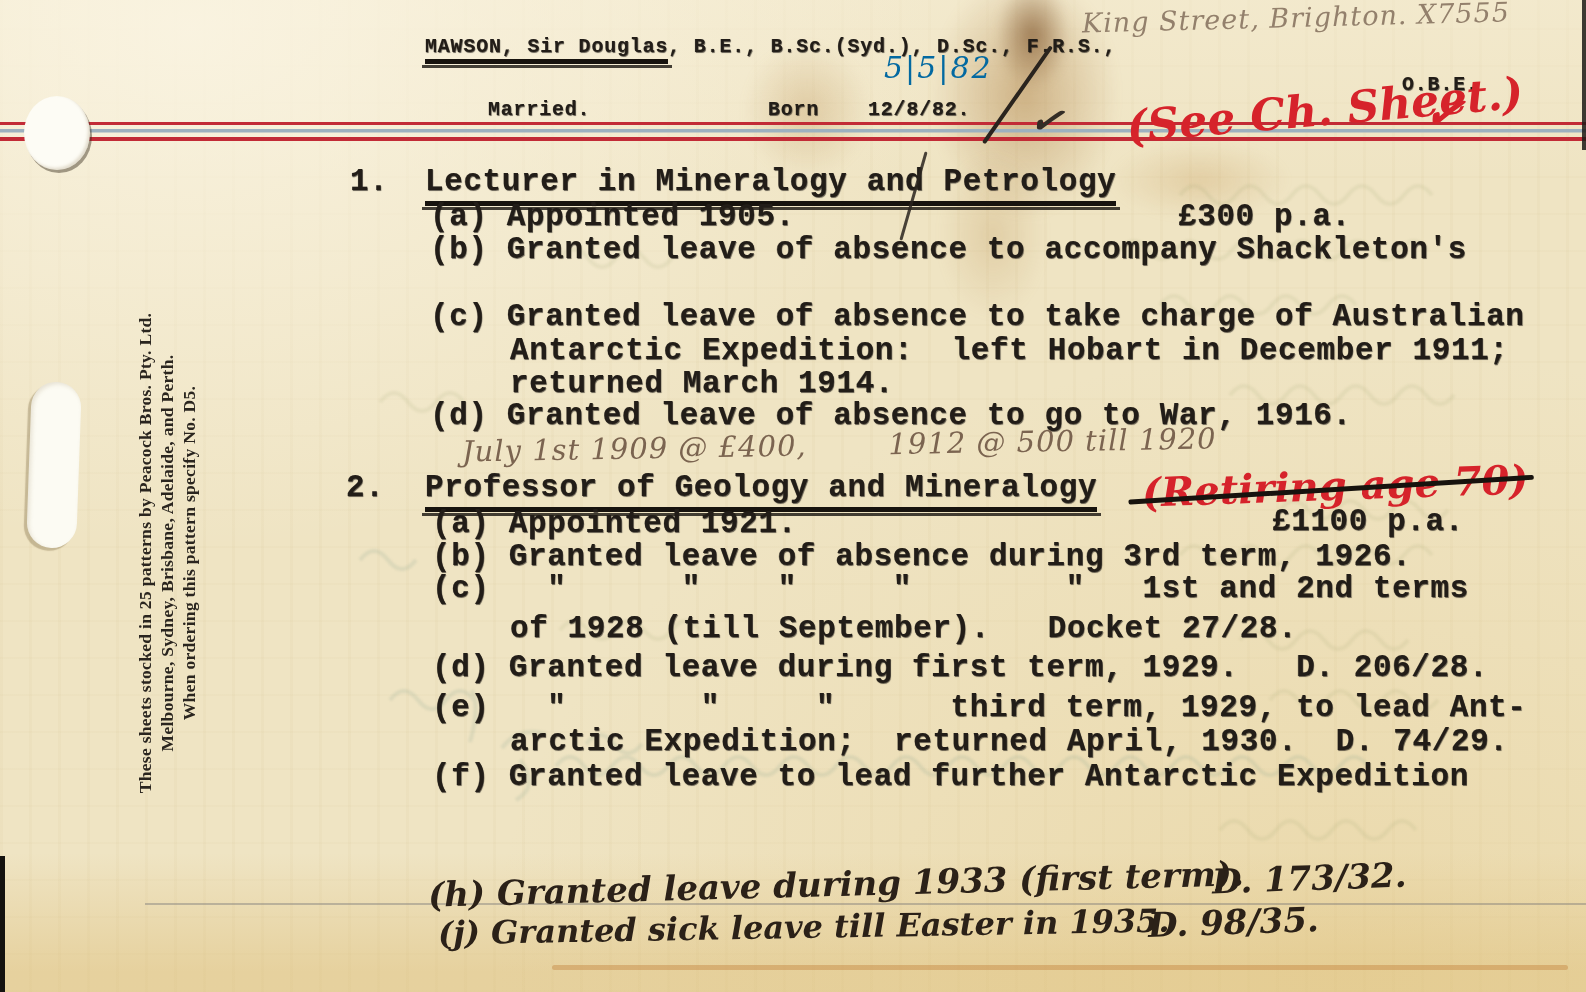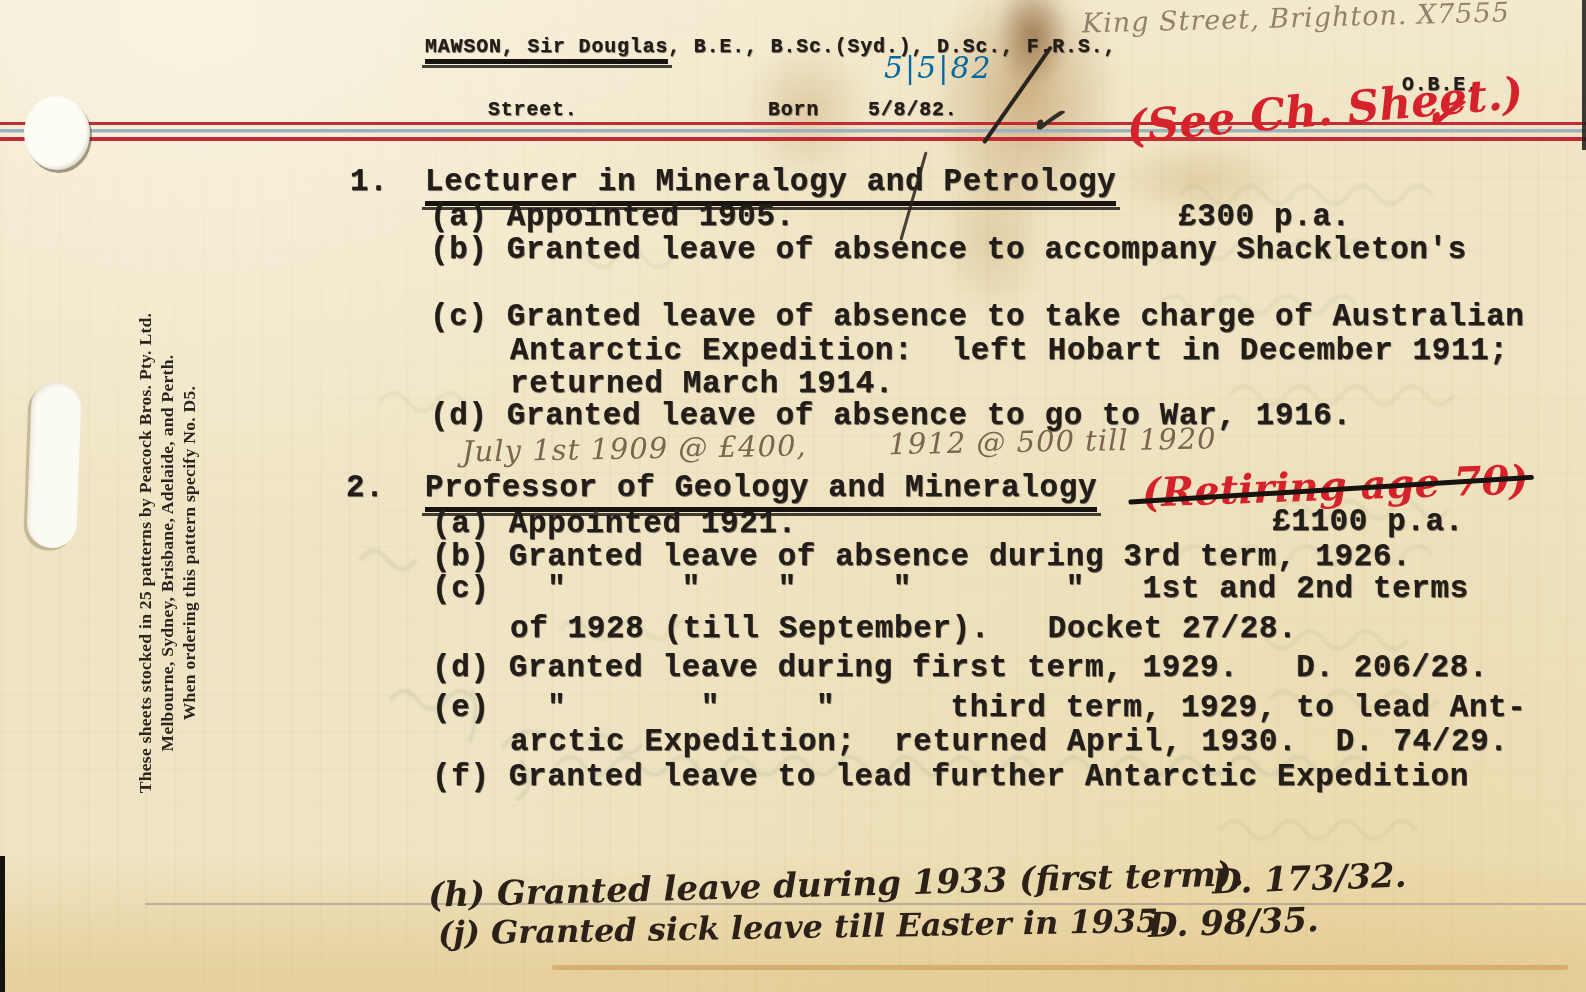--- a/index.html
+++ b/index.html
@@ -105,23 +105,23 @@
 
   <div class="rule rule-red1"></div>
   <div class="rule rule-blue"></div>
   <div class="rule rule-red2"></div>
   <div class="rule rule-faint"></div>
 
   <div class="hand hand-addr">King Street, Brighton. X7555</div>
 
   <div class="t t-big" style="left:425px;top:36px;"><span class="ul">MAWSON, Sir Douglas</span><span>, B.E., B.Sc.(Syd.), D.Sc., F.R.S.,</span></div>
   <div class="t t-big" style="left:1402px;top:74px;">O.B.E.</div>
-  <div class="t t-big" style="left:488px;top:99px;">Street.</div>
+  <div class="t t-big" style="left:488px;top:99px;">Married.</div>
   <div class="t t-big" style="left:768px;top:99px;">Born</div>
-  <div class="t t-big" style="left:868px;top:99px;">5/8/82.</div>
+  <div class="t t-big" style="left:868px;top:99px;">12/8/82.</div>
   <div class="hand hand-corr">5|5|82</div>
   <div class="stroke stroke-date"></div>
   <div class="hand hand-dark-check">✓</div>
   <div class="hand hand-red-note">(See Ch. Sheet.)</div>
   <div class="hand hand-red-check">✓</div>
 
   <div class="t" style="left:350px;top:166px;">1.</div>
   <div class="t" style="left:425px;top:166px;"><span class="ul">Lecturer in Mineralogy and Petrology</span></div>
   <div class="stroke stroke-title1"></div>
   <div class="t" style="left:430px;top:201px;">(a) Appointed 1905.</div>

